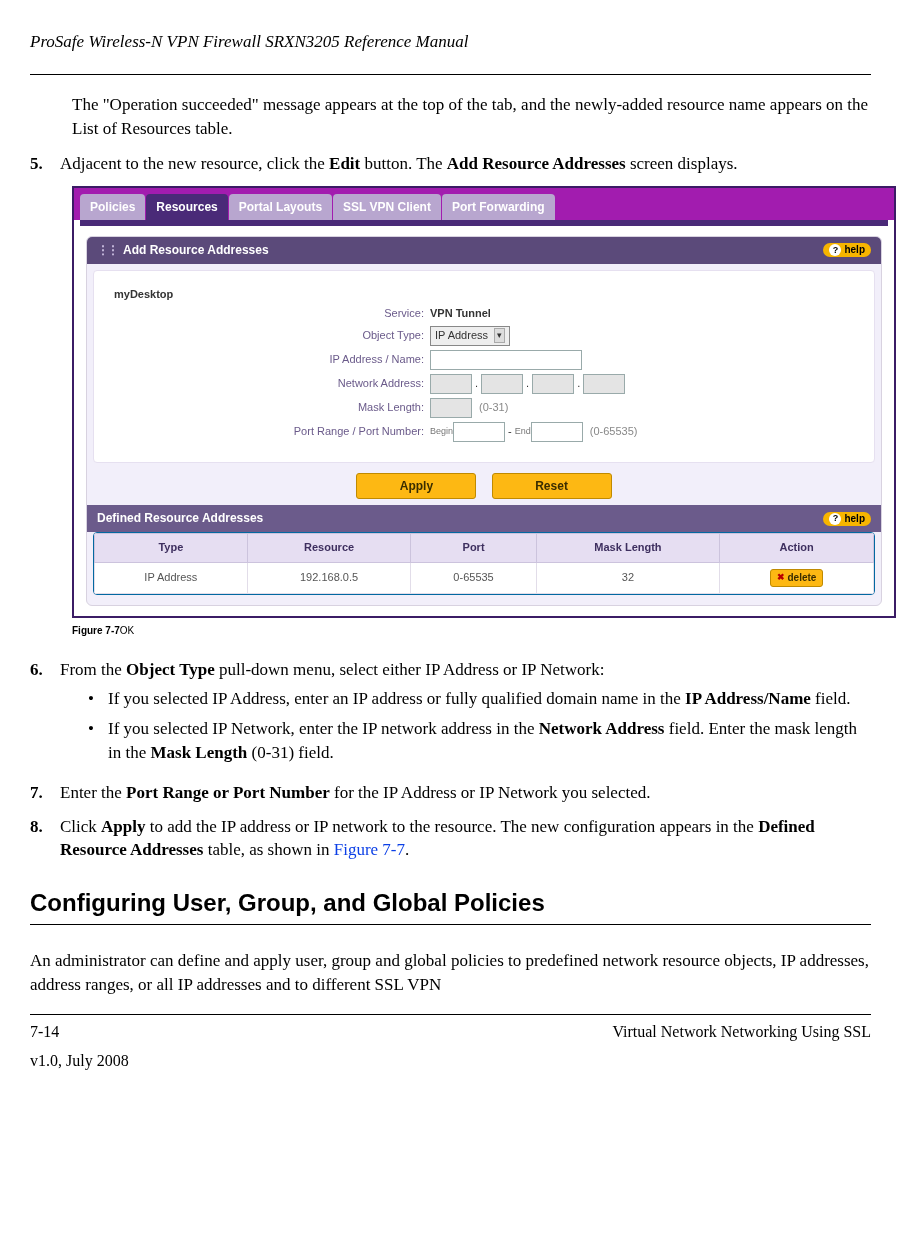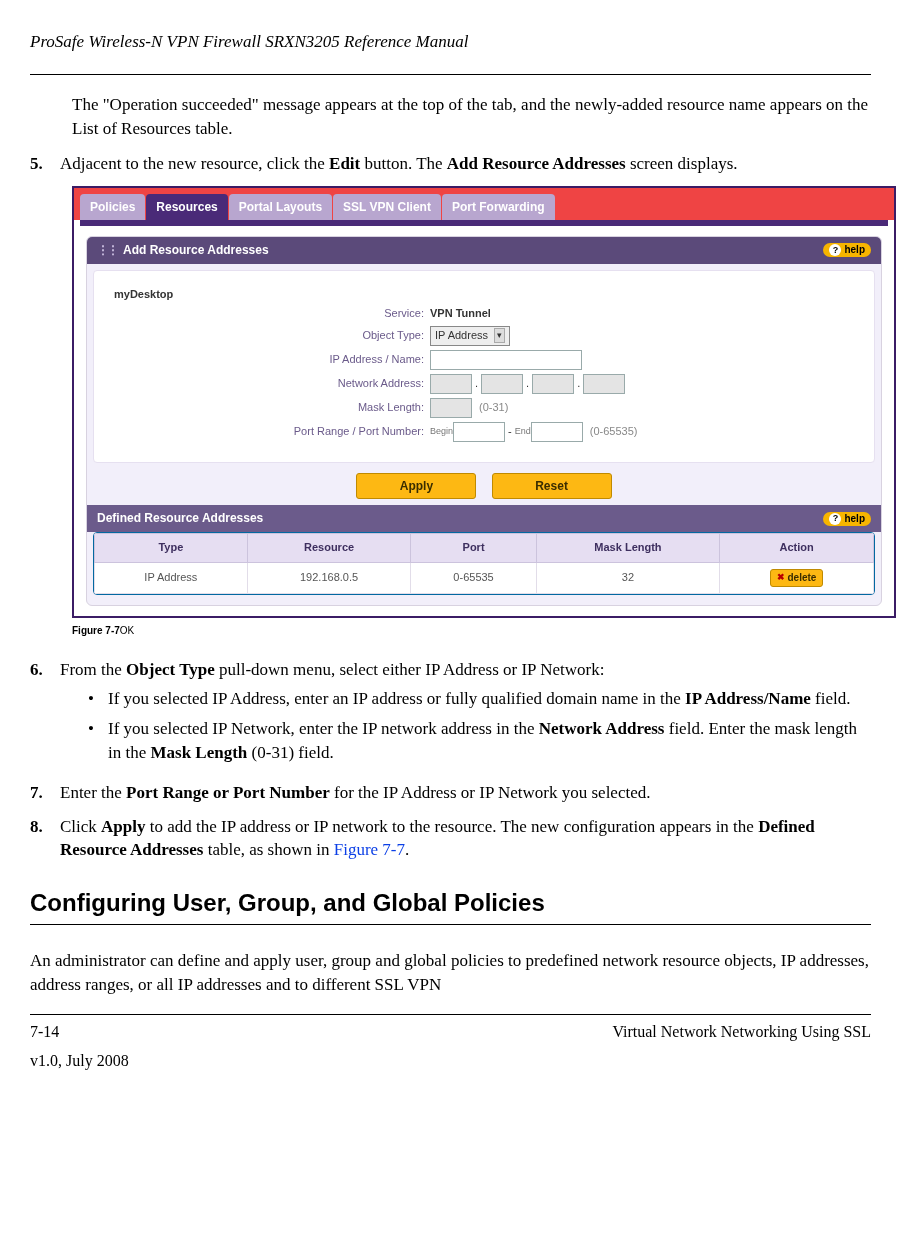--- a/index.html
+++ b/index.html
@@ -42,21 +42,21 @@
     border: 2px solid #3b1c65;
     background: #fff;
     font-family: Verdana, Arial, sans-serif;
     font-size: 11px;
     color: #333;
   }
   .tabbar {
     display:flex;
     align-items:flex-end;
     padding: 6px 6px 0 6px;
-    background:#ef4444;
+    background:#a21caf;
   }
   .tab {
     padding: 5px 10px 4px 10px;
     margin-right: 1px;
     background: #b09cc7;
     color: #fff;
     font-weight: bold;
     border-top-left-radius: 4px;
     border-top-right-radius: 4px;
     font-size:12px;

